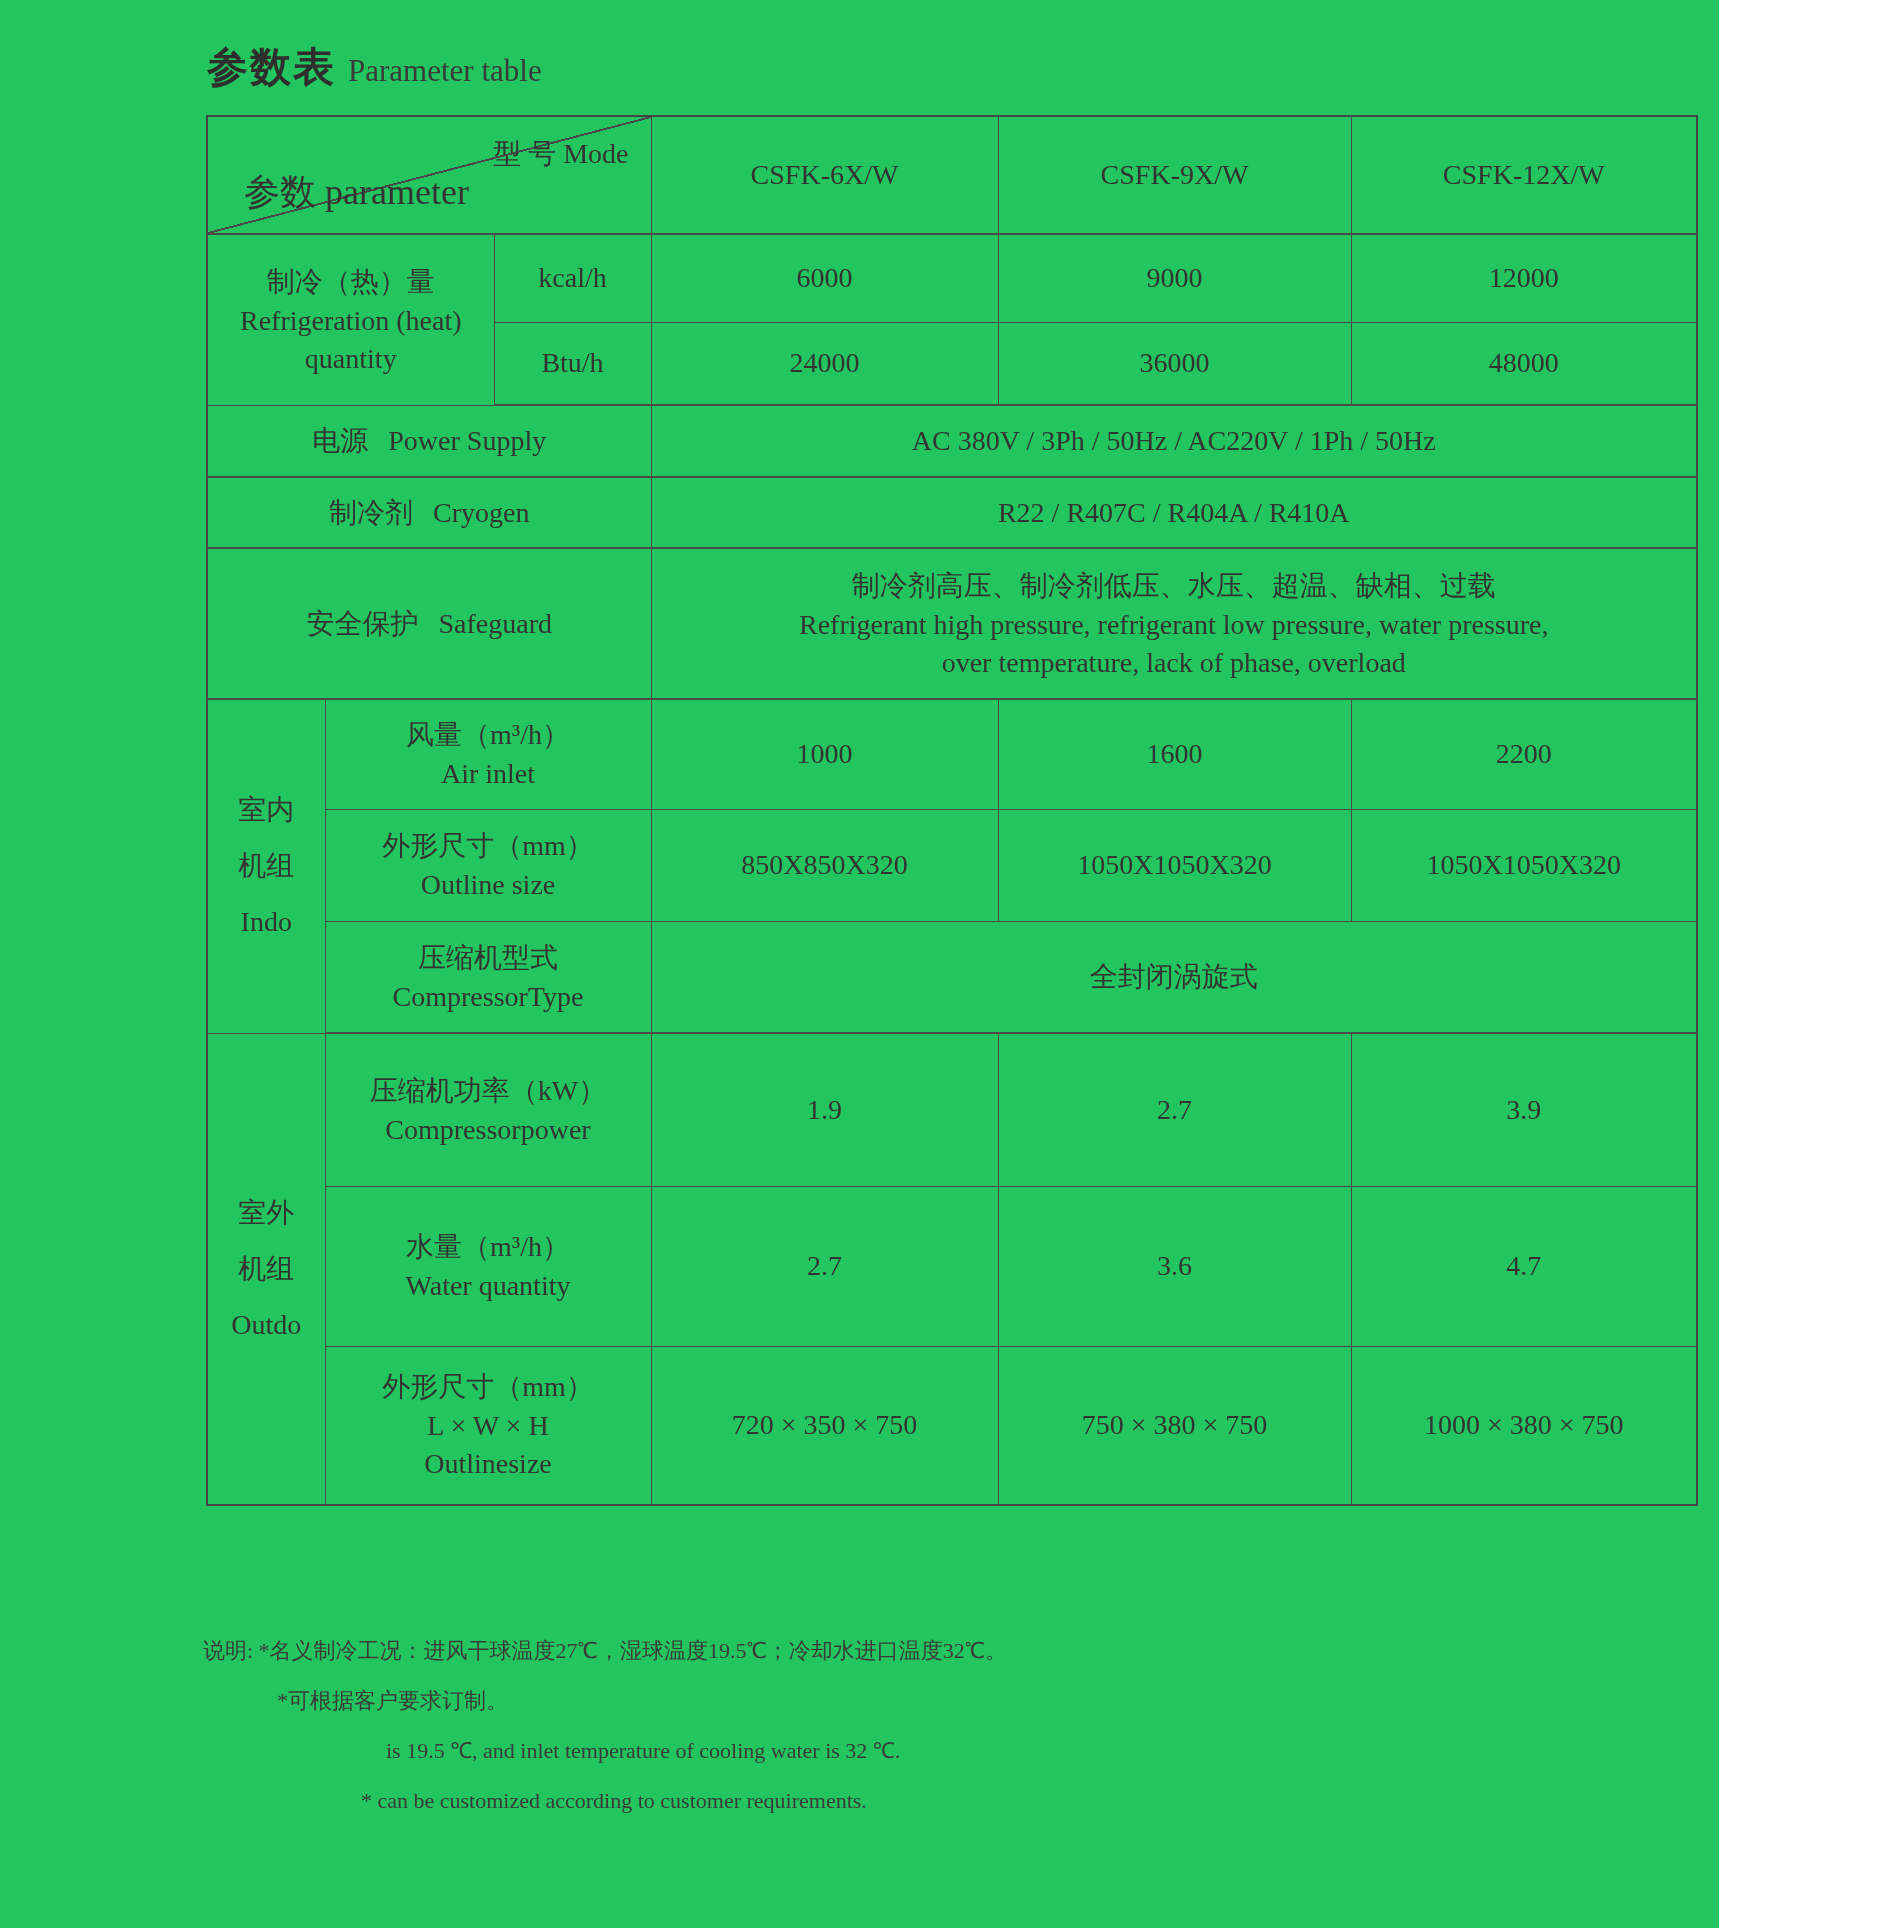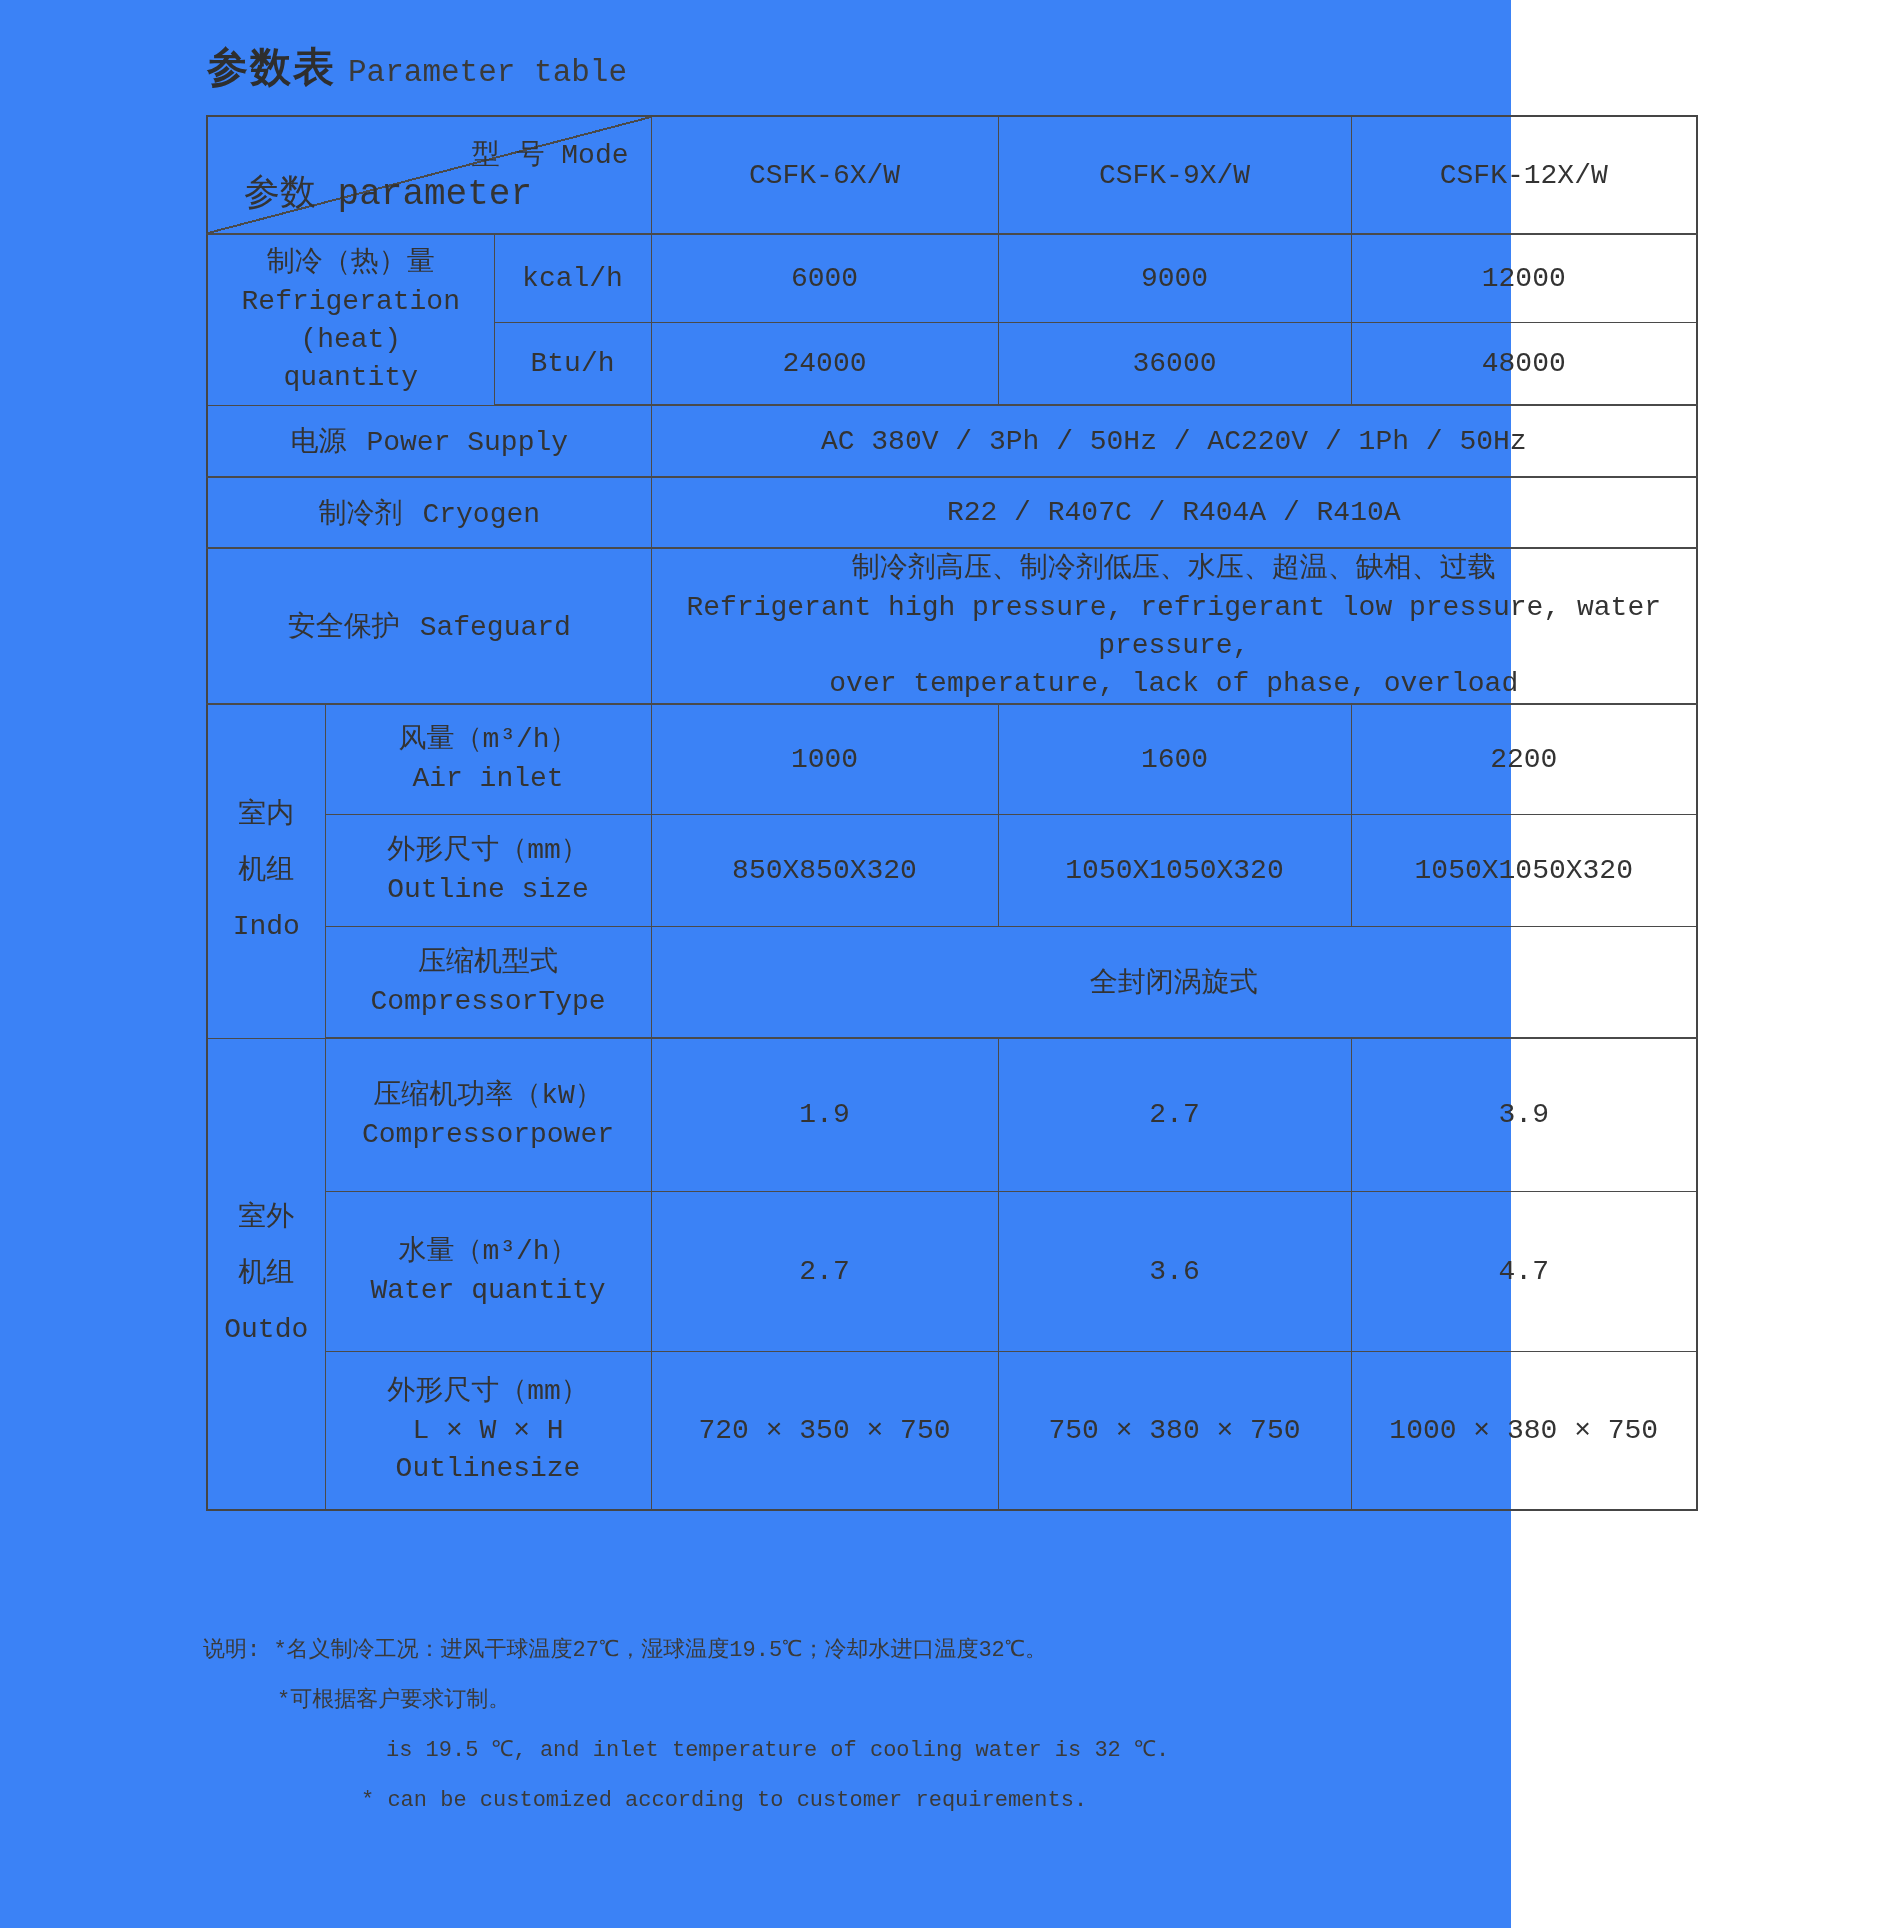--- a/index.html
+++ b/index.html
@@ -1,20 +1,20 @@
 <!DOCTYPE html>
 <html><head>
 <meta charset="utf-8">
 <style>
   html,body{margin:0;padding:0;background:#ffffff;}
   .page{
     position:relative;
-    width:1511px;height:1929px;
-    background:#3b82f6;
-    font-family:Liberation Mono, monospace;
+    width:1719px;height:1929px;
+    background:#22c55e;
+    font-family:Liberation Serif, serif;
     color:#333333;
   }
   
   .title{position:absolute;left:207px;top:40px;white-space:nowrap;}
   .title .zh{font-size:41px;font-weight:700;color:#2e2e2e;letter-spacing:2px;}
   .title .en{font-size:31px;font-weight:400;color:#3a3a3a;margin-left:12px;}
 
   
   table.params{
     position:absolute;left:206px;top:115px;

